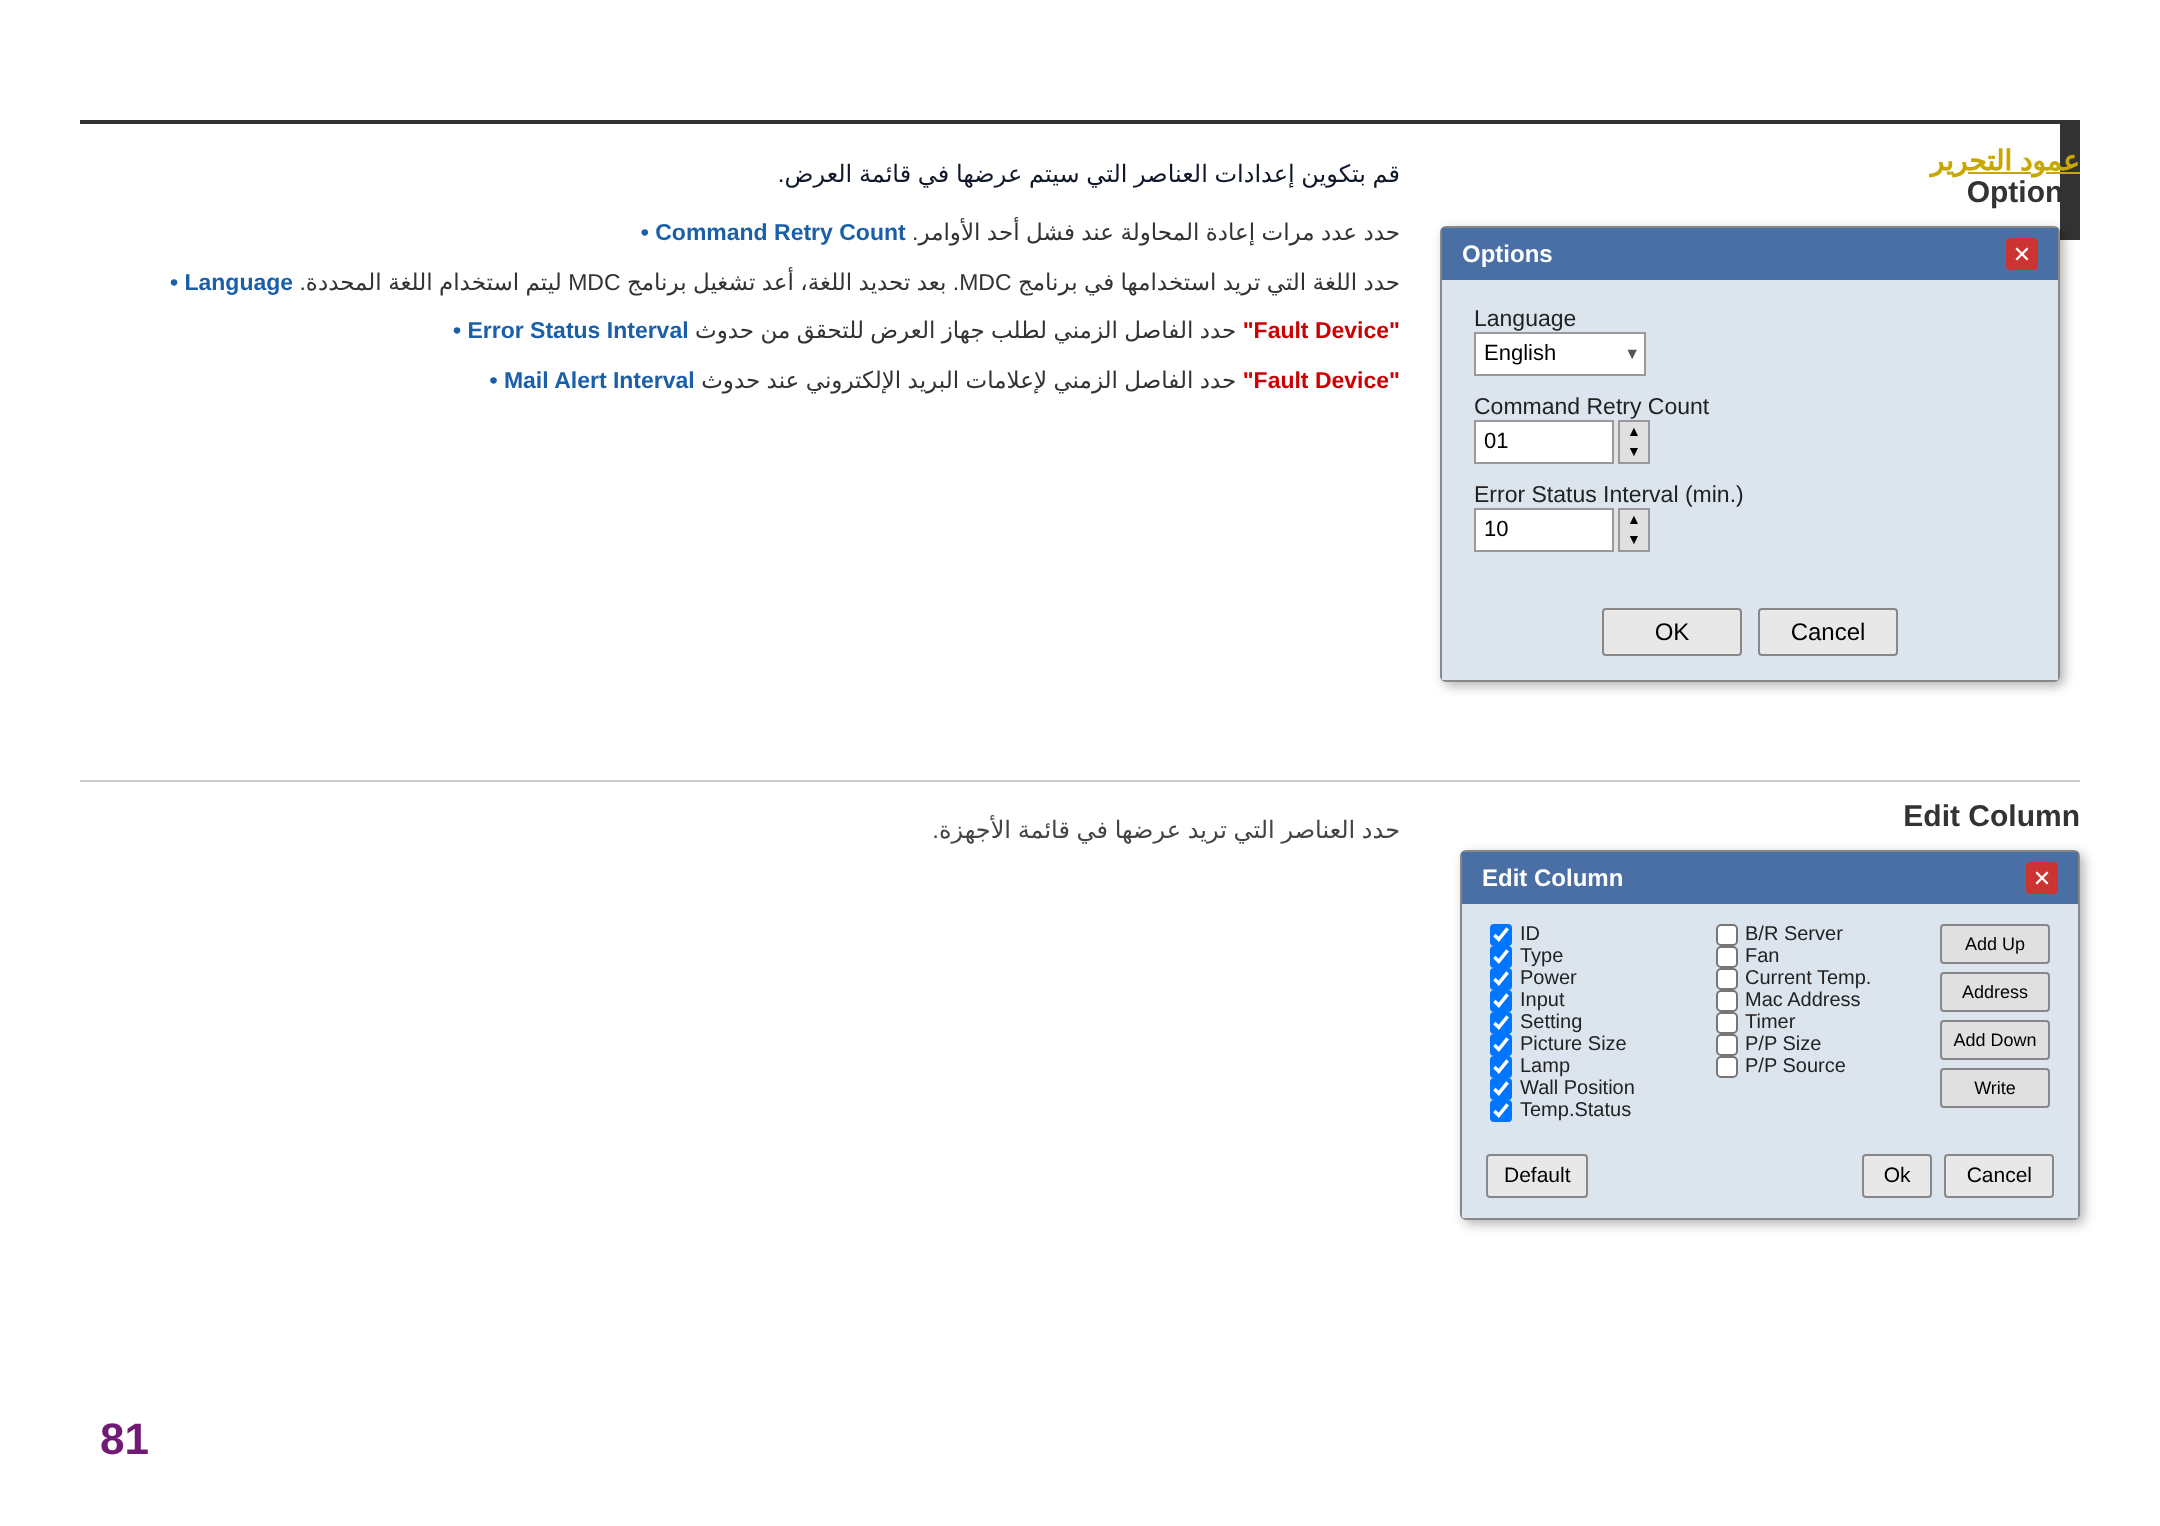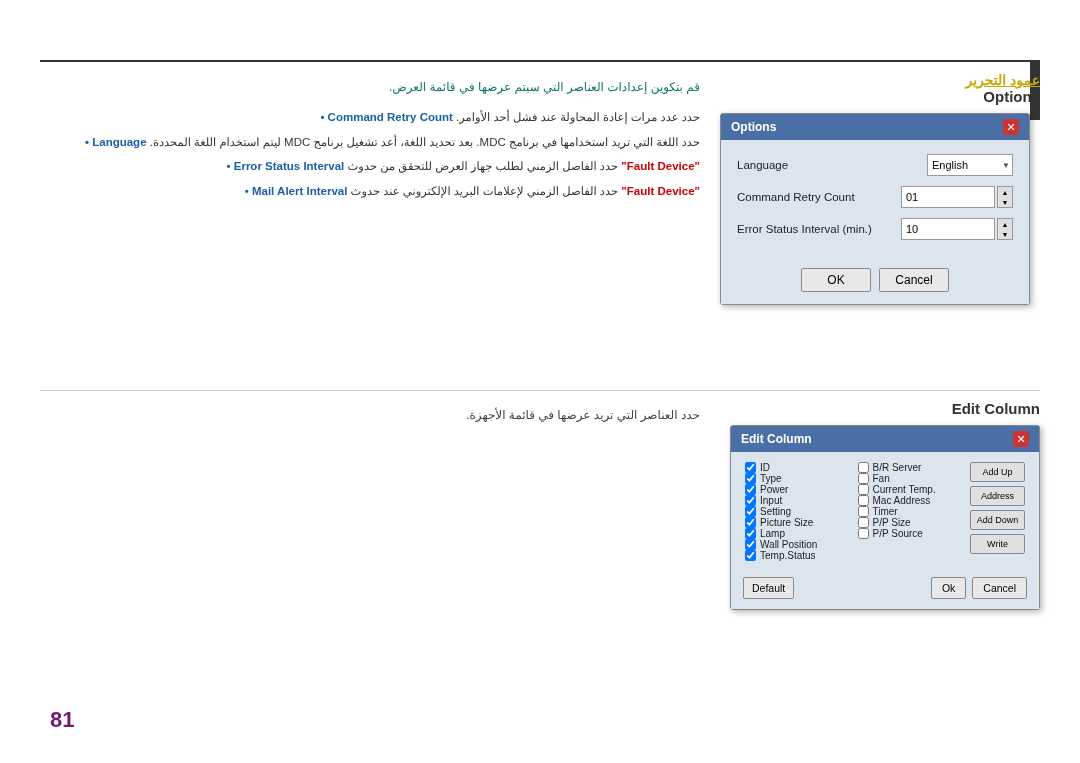--- a/index.html
+++ b/index.html
@@ -106,38 +106,39 @@
       border-radius: 2px;
     }
 
     .dialog-body {
       padding: 14px 16px 10px;
       background: #dce4ee;
     }
 
     .dialog-row {
       display: flex;
-      align-items: center;
+      align-items: flex-start;
       justify-content: space-between;
       margin-bottom: 10px;
+      flex-direction: column;
     }
 
     .dialog-row-label {
       font-size: 11.5px;
       color: #222;
     }
 
     .dialog-input-group {
       display: flex;
       align-items: center;
       gap: 2px;
     }
 
     .dialog-input {
-      width: 94px;
+      width: 70px;
       height: 22px;
       border: 1px solid #999;
       background: #fff;
       font-size: 11px;
       padding: 0 4px;
     }
 
     .spin-btn {
       display: flex;
       flex-direction: column;
@@ -300,21 +301,21 @@
 
 <div class="top-border"></div>
 <div class="right-bar"></div>
 
 <div class="page-number">81</div>
 
 <div style="position:absolute; top:72px; right:40px;">
   <div class="arabic-heading">عمود التحرير</div>
 </div>
 
-<div style="position:absolute; top:80px; left:40px; right:380px; direction:rtl; text-align:right; font-size:12px; color:#0f766e;">
+<div style="position:absolute; top:80px; left:40px; right:380px; direction:rtl; text-align:right; font-size:12px; color:#0f172a;">
   <span>قم بتكوين إعدادات العناصر التي سيتم عرضها في قائمة العرض.</span>
 </div>
 
 <div style="position:absolute; top:108px; left:40px; right:380px;">
 
   <div style="direction:rtl; text-align:right; font-size:11.5px; color:#333; margin-bottom:5px; line-height:1.7;">
     <span>حدد عدد مرات إعادة المحاولة عند فشل أحد الأوامر. </span>
     <span class="highlight-blue">Command Retry Count •</span>
   </div>
 

